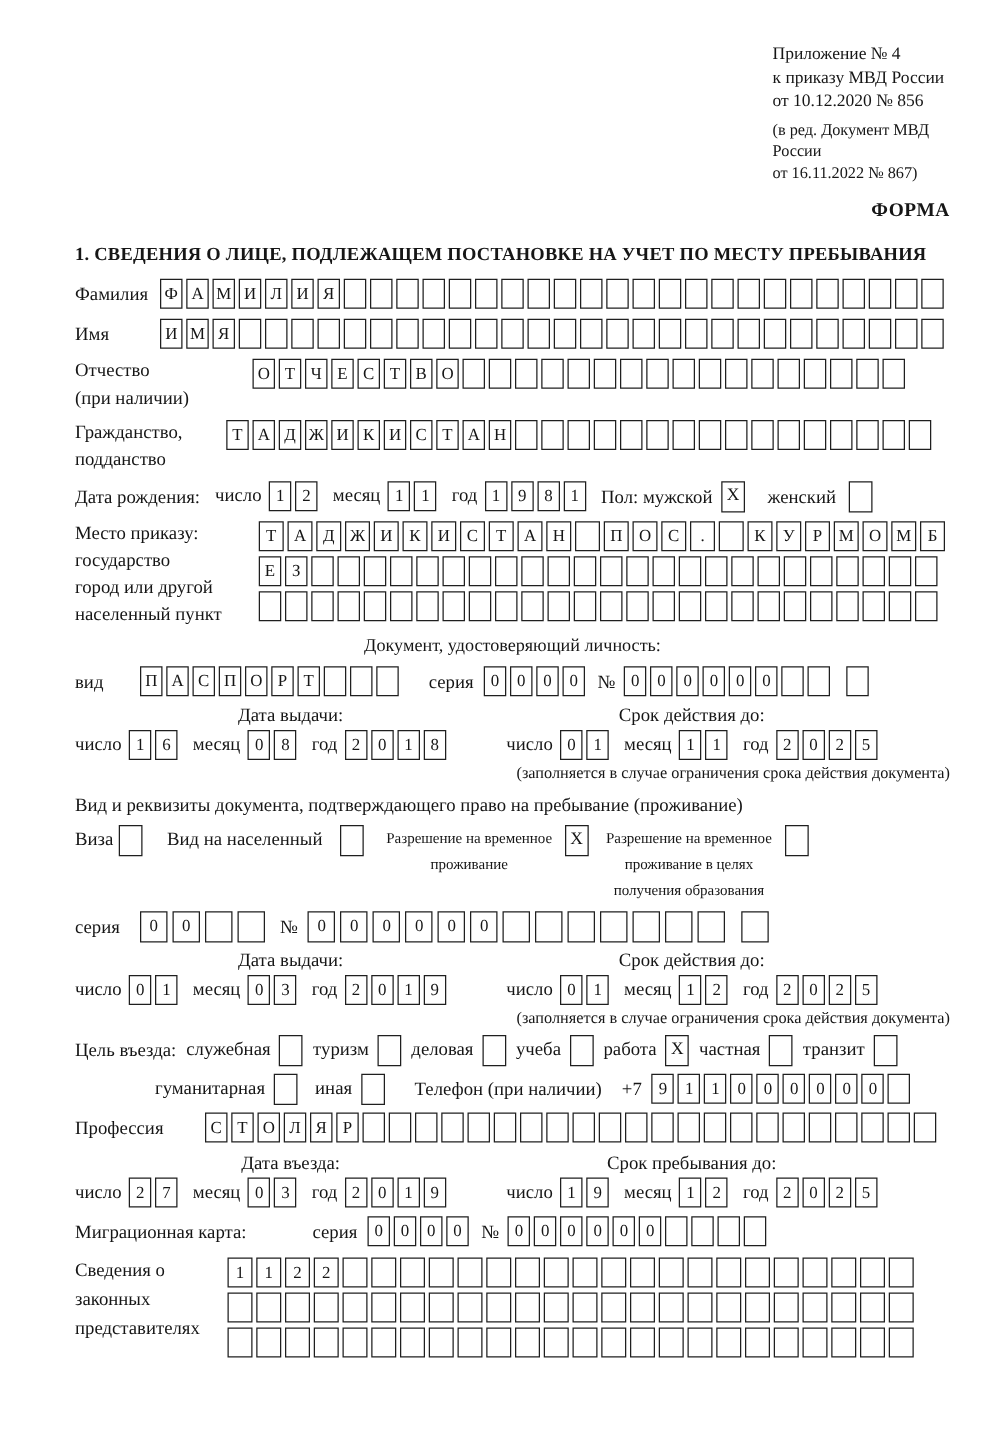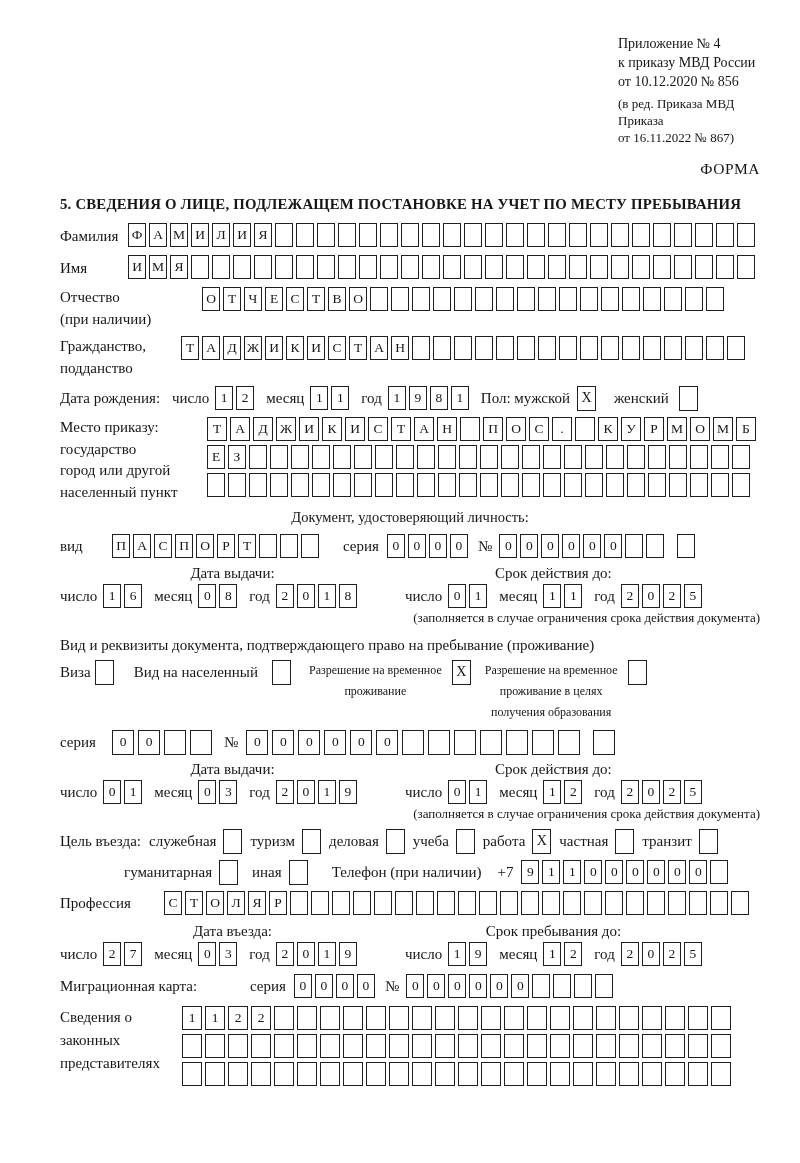--- a/index.html
+++ b/index.html
@@ -7,30 +7,30 @@
   body{
     width:800px;height:1163px;overflow:hidden;
     font-family:"Liberation Serif","DejaVu Serif",serif;
     color:#161616;
   }
   .page{width:800px;height:1163px;padding:34px 40px 12px 60px;position:relative;background:#fff}
 
   
   .appendix{margin-left:558px;font-size:14px;line-height:19px}
   .edition{margin-top:4px;font-size:13px;line-height:17px}
-  .forma{margin-top:14px;text-align:right;font-weight:normal;font-size:15.5px;letter-spacing:.5px}
+  .forma{margin-top:14px;text-align:right;font-weight:bold;font-size:15.5px;letter-spacing:.5px}
 
   
   .title{margin-top:14px;text-align:center;font-weight:bold;font-size:16px;line-height:23px}
   .title-underline{display:inline-block;width:56px;border-bottom:2.2px solid #2a2a2a;margin-left:10px}
   .section-title{margin-top:18px;margin-bottom:10px;font-weight:bold;font-size:14.8px;letter-spacing:.2px}
 
   
   .row{display:flex;align-items:flex-start;margin-bottom:6px}
-  .row.vcenter{align-items:center}
+  .row.vcenter{}
   .label{font-size:15px;line-height:26px;flex:0 0 auto;white-space:nowrap}
   .lblock{flex:0 0 auto;font-size:15px;line-height:21.5px}
 
   
   .cells{display:inline-flex;gap:3px;flex:0 0 auto}
   .cell{
     width:18px;height:24px;border:1.5px solid #1f1f1f;background:#fff;
     font-size:13.5px;line-height:21px;text-align:center;flex:0 0 auto
   }
   .cells.wide .cell{width:20px}
@@ -70,28 +70,28 @@
 </head>
 <body>
 
 <div class="page">
 
   <div class="appendix">
     <div>Приложение № 4</div>
     <div>к приказу МВД России</div>
     <div>от 10.12.2020 № 856</div>
     <div class="edition">
-      <div>(в ред. Приказа МВД Приказа</div>
+      <div>(в ред. Документ МВД России</div>
       <div>от 16.11.2022 № 867)</div>
     </div>
   </div>
   <div class="forma">ФОРМА</div>
 
 
-  <div class="section-title">5. СВЕДЕНИЯ О ЛИЦЕ, ПОДЛЕЖАЩЕМ ПОСТАНОВКЕ НА УЧЕТ ПО МЕСТУ ПРЕБЫВАНИЯ</div>
+  <div class="section-title">1. СВЕДЕНИЯ О ЛИЦЕ, ПОДЛЕЖАЩЕМ ПОСТАНОВКЕ НА УЧЕТ ПО МЕСТУ ПРЕБЫВАНИЯ</div>
 
   <div class="row">
     <div class="label" style="width:68px">Фамилия</div>
     <div class="cells">
         <span class="cell">Ф</span>
         <span class="cell">А</span>
         <span class="cell">М</span>
         <span class="cell">И</span>
         <span class="cell">Л</span>
         <span class="cell">И</span>

